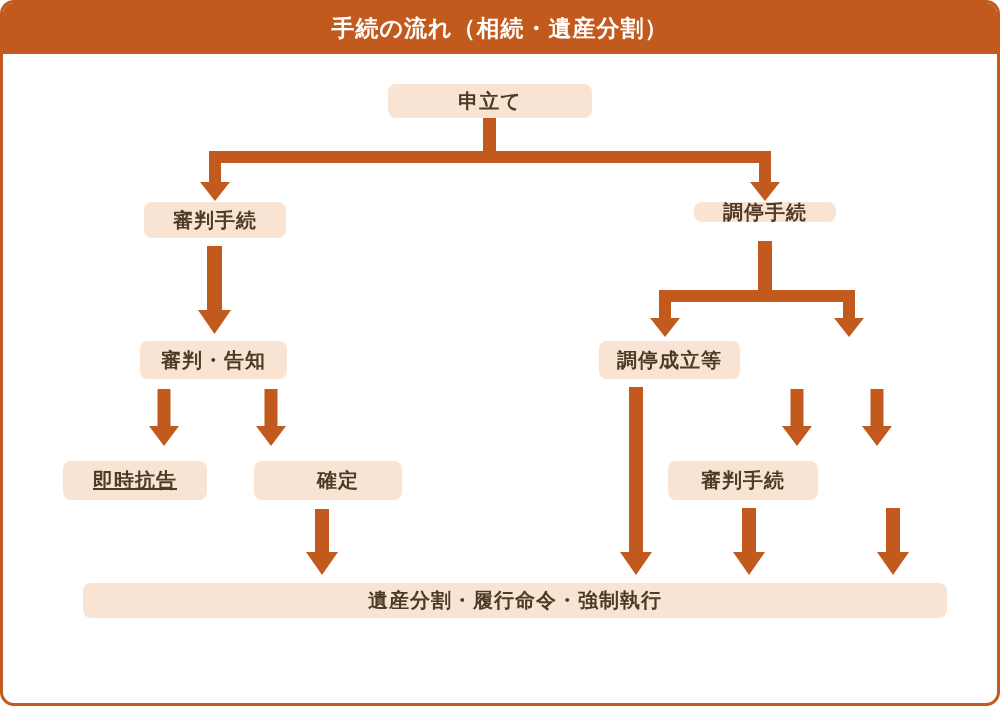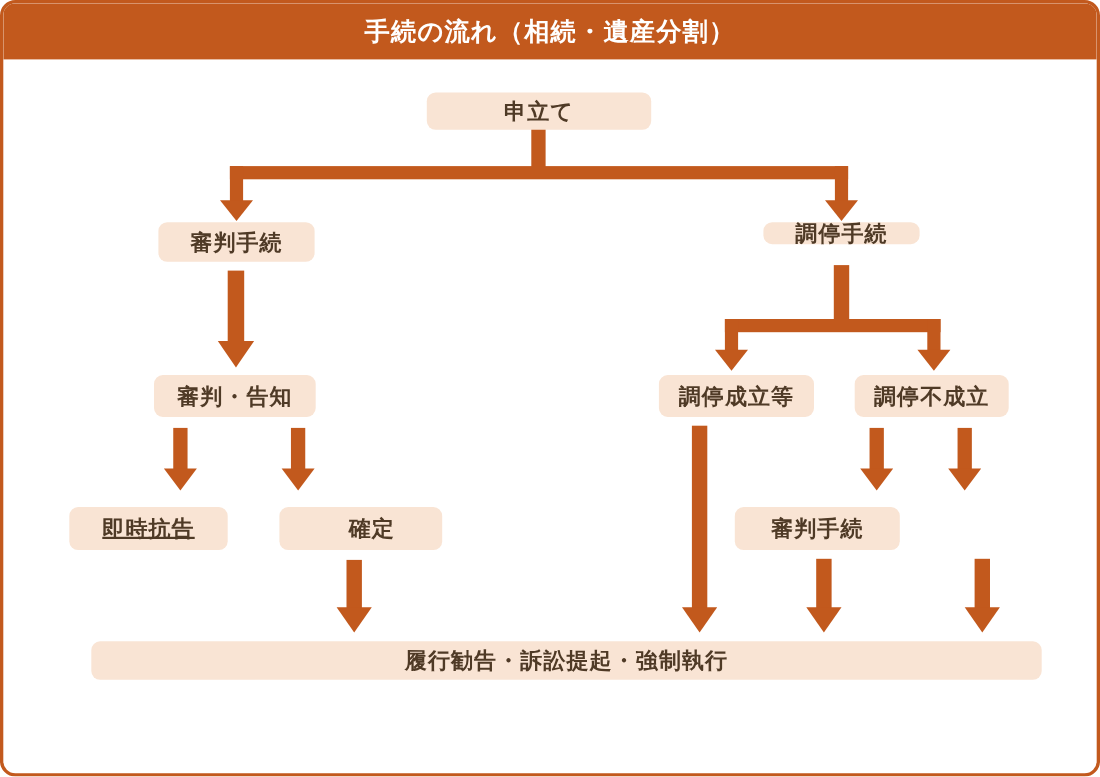--- a/index.html
+++ b/index.html
@@ -113,19 +113,18 @@
       <rect x="886" y="508" width="14" height="46"></rect>
       <polygon points="877,552 909,552 893,575"></polygon>
     </g>
   </svg>
 
   <div class="node n-moushitate">申立て</div>
   <div class="node n-shinpan">審判手続</div>
   <div class="node n-chotei">調停手続</div>
   <div class="node n-shinpan-kokuchi">審判・告知</div>
   <div class="node n-chotei-seiritsu">調停成立等</div>
-  <div class="node n-chotei-fuseiritsu">調停不成立</div>
   <div class="node n-sokuji-kokoku">即時抗告</div>
   <div class="node n-kakutei">確定</div>
   <div class="node n-shinpan2">審判手続</div>
-  <div class="node n-rikou">履行勧告・訴訟提起・強制執行</div>
+  <div class="node n-rikou">遺産分割・履行命令・強制執行</div>
 
 </div>
 
 </body></html>

